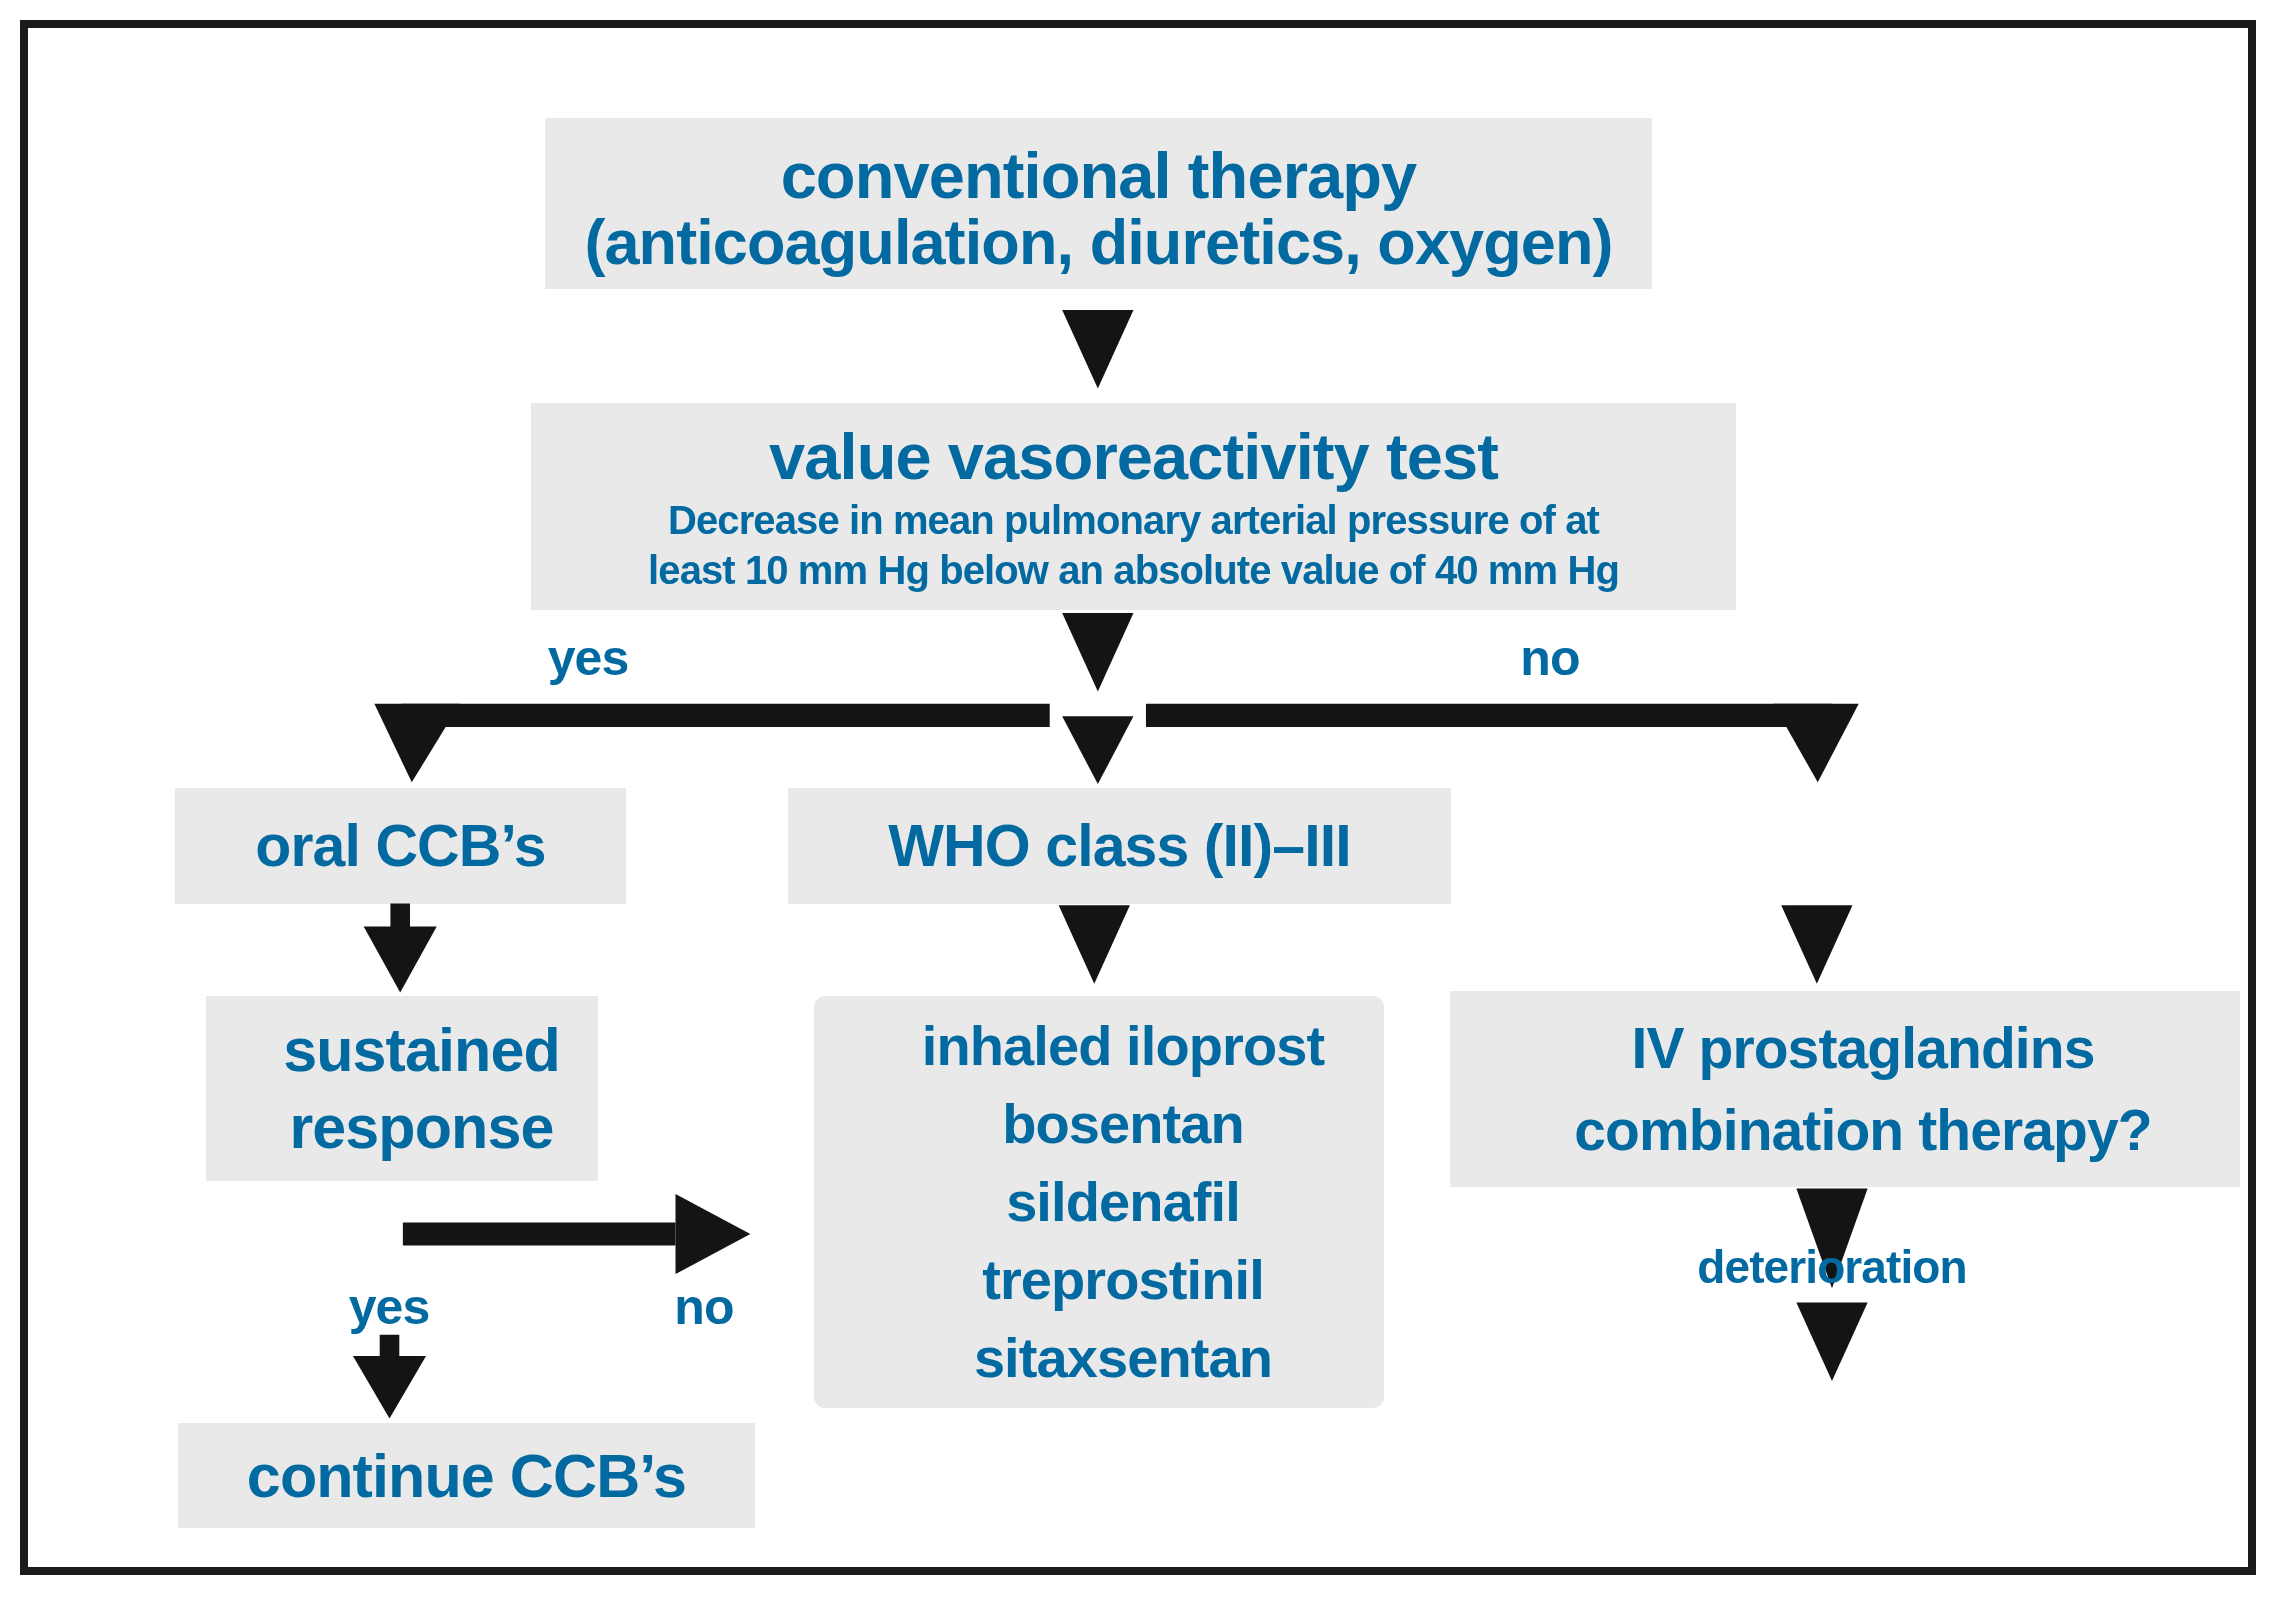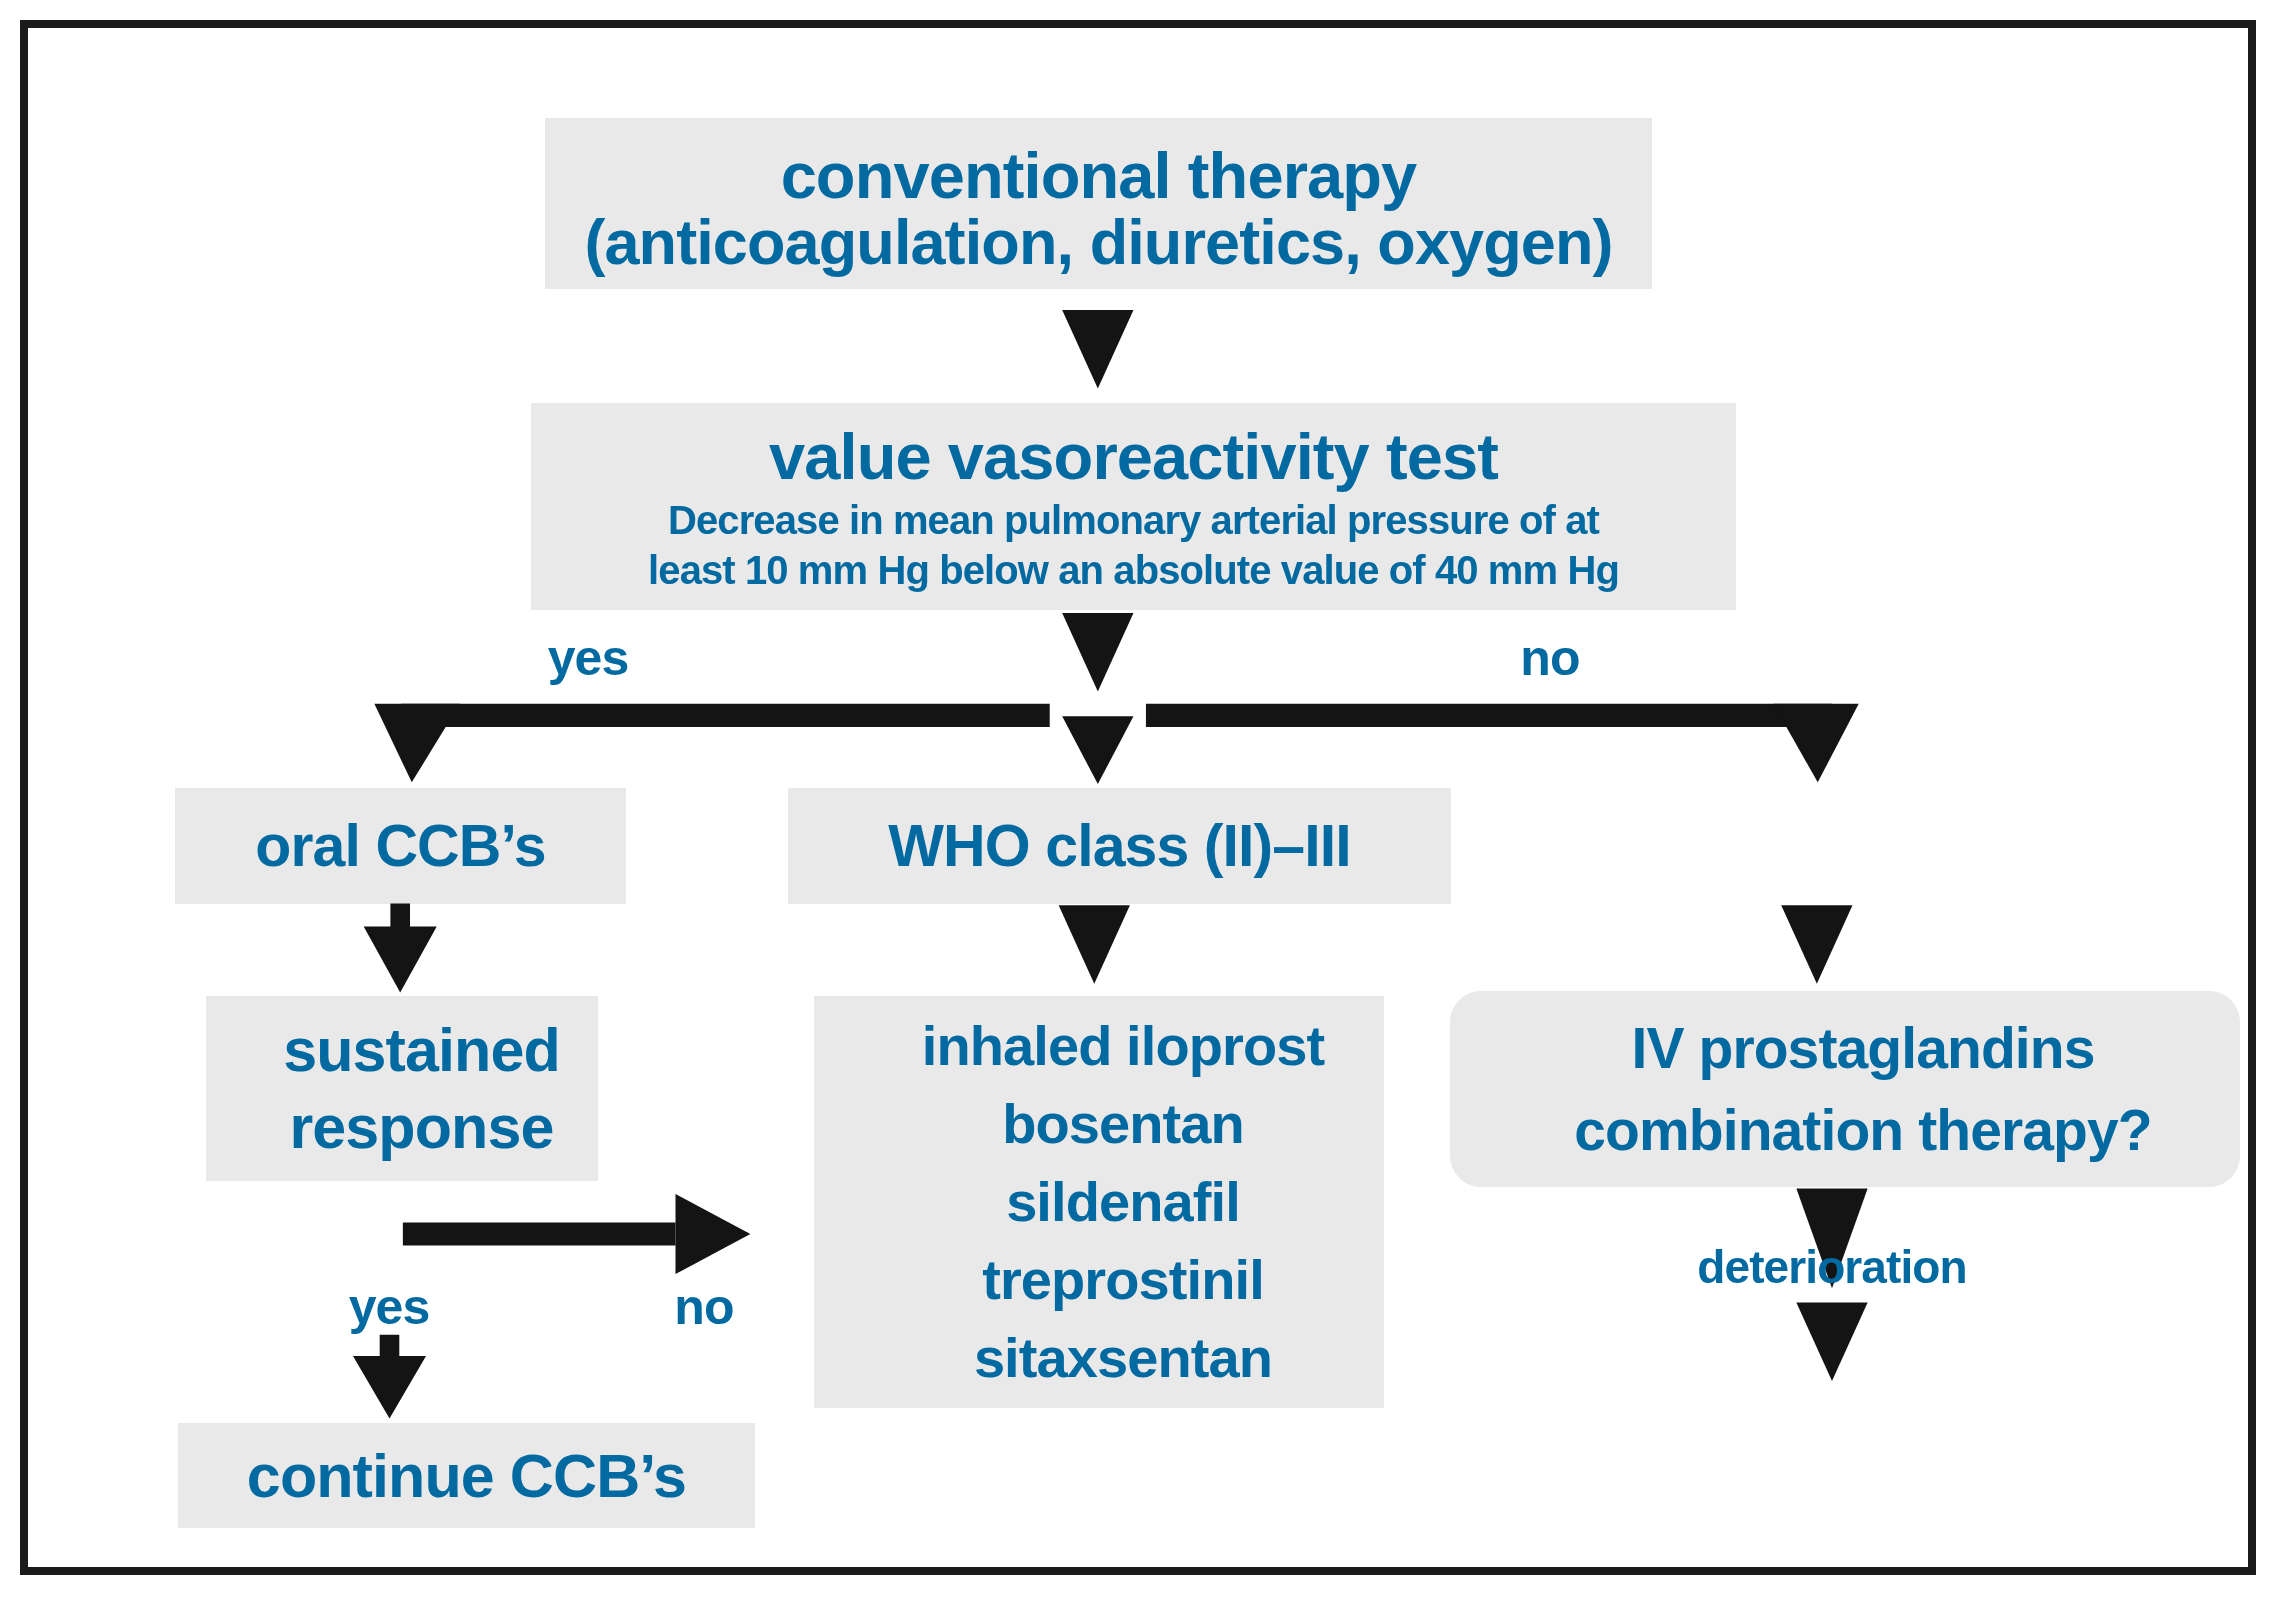--- a/index.html
+++ b/index.html
@@ -21,23 +21,23 @@
   .n-conv .t2{font-size:63px;line-height:57px;}
   .n-test{left:531px;top:403px;width:1205px;height:207px;}
   .n-test .t1{font-size:65px;line-height:77px;}
   .n-test .t2{font-size:40px;line-height:50px;}
   .n-oral{left:175px;top:788px;width:451px;height:116px;font-size:59px;}
   .n-who23{left:788px;top:788px;width:663px;height:116px;font-size:59px;}
   .n-who4{left:1510px;top:788px;width:615px;height:116px;font-size:59px;}
   .n-sust{left:192px;top:996px;width:392px;height:185px;padding-left:39px;
           box-sizing:border-box;font-size:61px;line-height:77px;}
   .n-drugs{left:800px;top:996px;width:570px;height:412px;padding-left:48px;
-           box-sizing:border-box;font-size:56px;line-height:78px;}
+           box-sizing:border-box;font-size:56px;line-height:78px;border-radius:11px;}
   .n-ivpg{left:1436px;top:991px;width:790px;height:196px;padding-left:36px;
-          box-sizing:border-box;font-size:57px;line-height:82px;border-radius:31px;}
+          box-sizing:border-box;font-size:57px;line-height:82px;}
   .n-cont{left:178px;top:1423px;width:577px;height:105px;font-size:61px;}
   .n-lung{left:1424px;top:1392px;width:790px;height:114px;font-size:61px;}
 
   .l-yes1{left:499px;top:629px;width:178px;font-size:50px;}
   .l-no1{left:1461px;top:629px;width:178px;font-size:50px;}
   .l-yes2{left:300px;top:1278px;width:178px;font-size:50px;}
   .l-no2{left:615px;top:1278px;width:178px;font-size:50px;}
   .l-det{left:1654px;top:1240px;width:356px;font-size:46px;}
 </style>
 </head>

